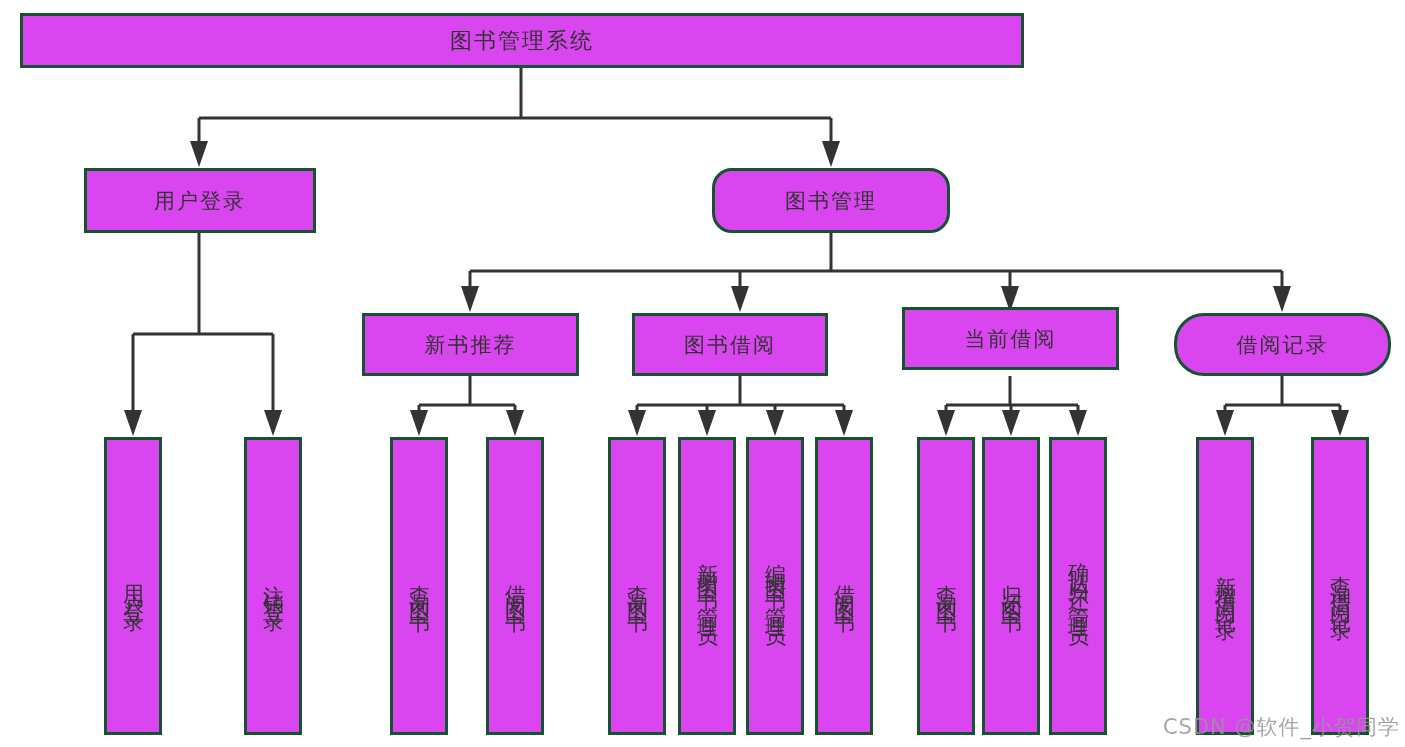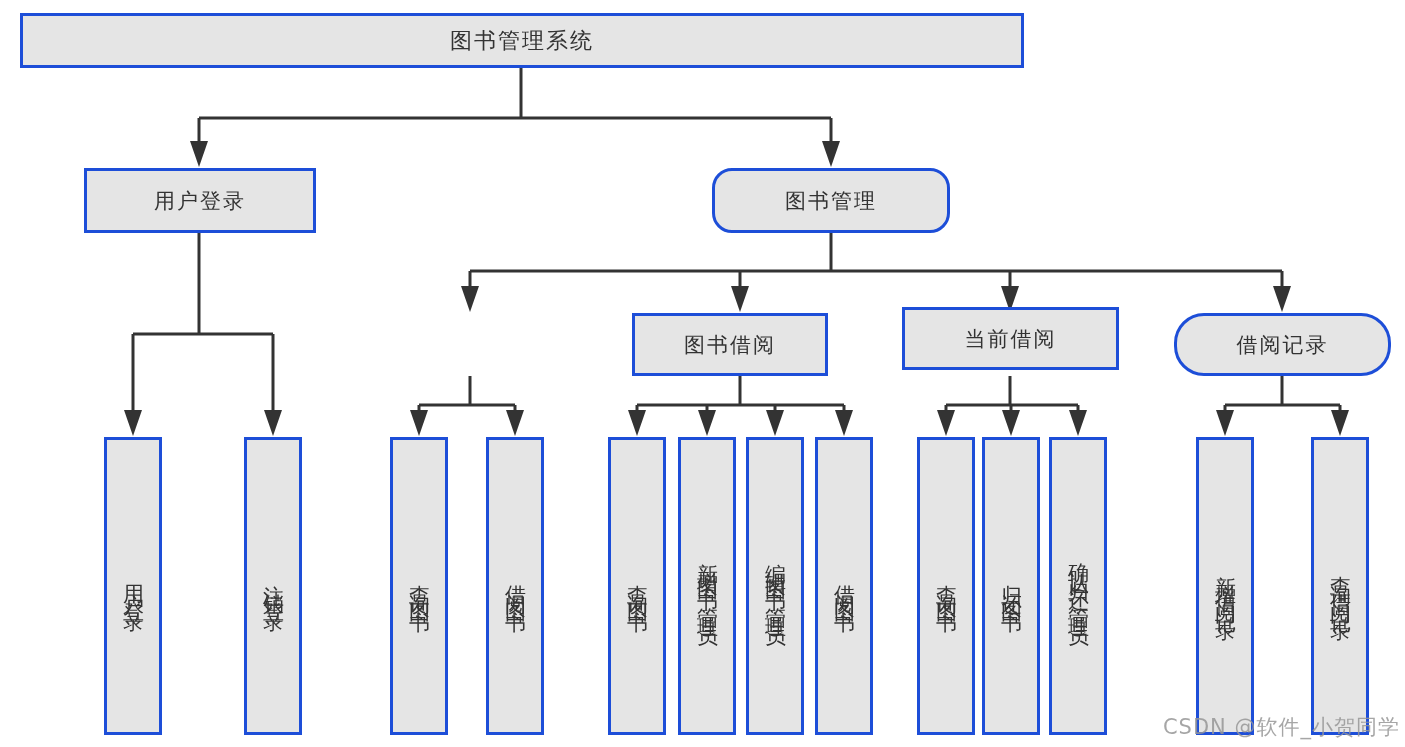--- a/index.html
+++ b/index.html
@@ -8,22 +8,22 @@
     width: 1405px;
     height: 747px;
     background: #ffffff;
     font-family: "DejaVu Sans", "Liberation Sans", sans-serif;
     overflow: hidden;
   }
   svg.wires { position: absolute; left: 0; top: 0; z-index: 0; }
   .node {
     position: absolute;
     box-sizing: border-box;
-    background: #e5e5e5;
-    border: 3px solid #1d4ed8;
+    background: #d946ef;
+    border: 3px solid #14532d;
     display: flex;
     align-items: center;
     justify-content: center;
     color: #333333;
     white-space: nowrap;
     z-index: 1;
   }
   .h1 { font-size: 22px; letter-spacing: 2px; }
   .h2 { font-size: 21px; letter-spacing: 2px; }
   .leaf {
@@ -119,20 +119,21 @@
       <polygon points="1225,436 1216,410 1234,410"></polygon>
       <polygon points="1340,436 1331,410 1349,410"></polygon>
     </g>
   </svg>
 
   <div class="node h1" style="left:20px; top:13px; width:1004px; height:55px;">图书管理系统</div>
 
   <div class="node h2" style="left:84px; top:168px; width:232px; height:65px;">用户登录</div>
   <div class="node h2" style="left:712px; top:168px; width:238px; height:65px;border-radius:20px;">图书管理</div>
 
+  <div class="node h2" style="left:362px; top:313px; width:217px; height:63px;">新书推荐</div>
   <div class="node h2" style="left:632px; top:313px; width:196px; height:63px;">图书借阅</div>
   <div class="node h2" style="left:902px; top:307px; width:217px; height:63px;">当前借阅</div>
   <div class="node h2" style="left:1174px; top:313px; width:217px; height:63px;border-radius:30px;">借阅记录</div>
 
   <div class="node leaf" style="left:104px;">用户登录</div>
   <div class="node leaf" style="left:244px;">注销登录</div>
 
   <div class="node leaf" style="left:390px;">查询图书</div>
   <div class="node leaf" style="left:486px;">借阅图书</div>
 

